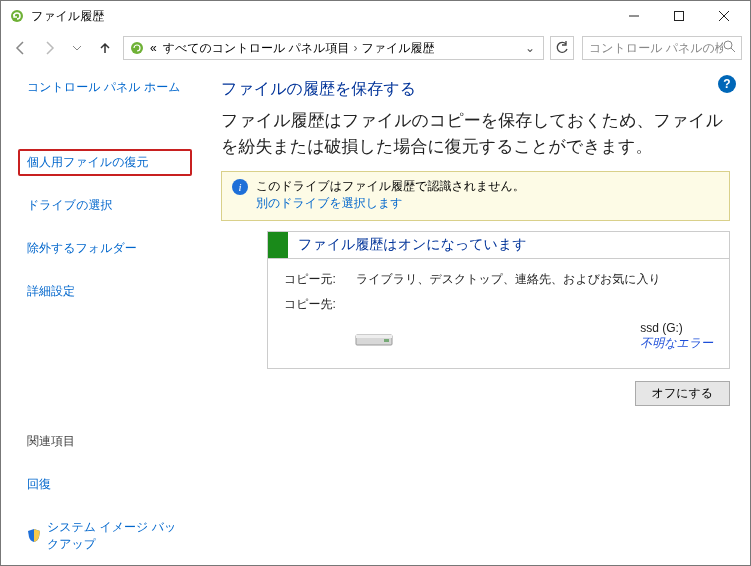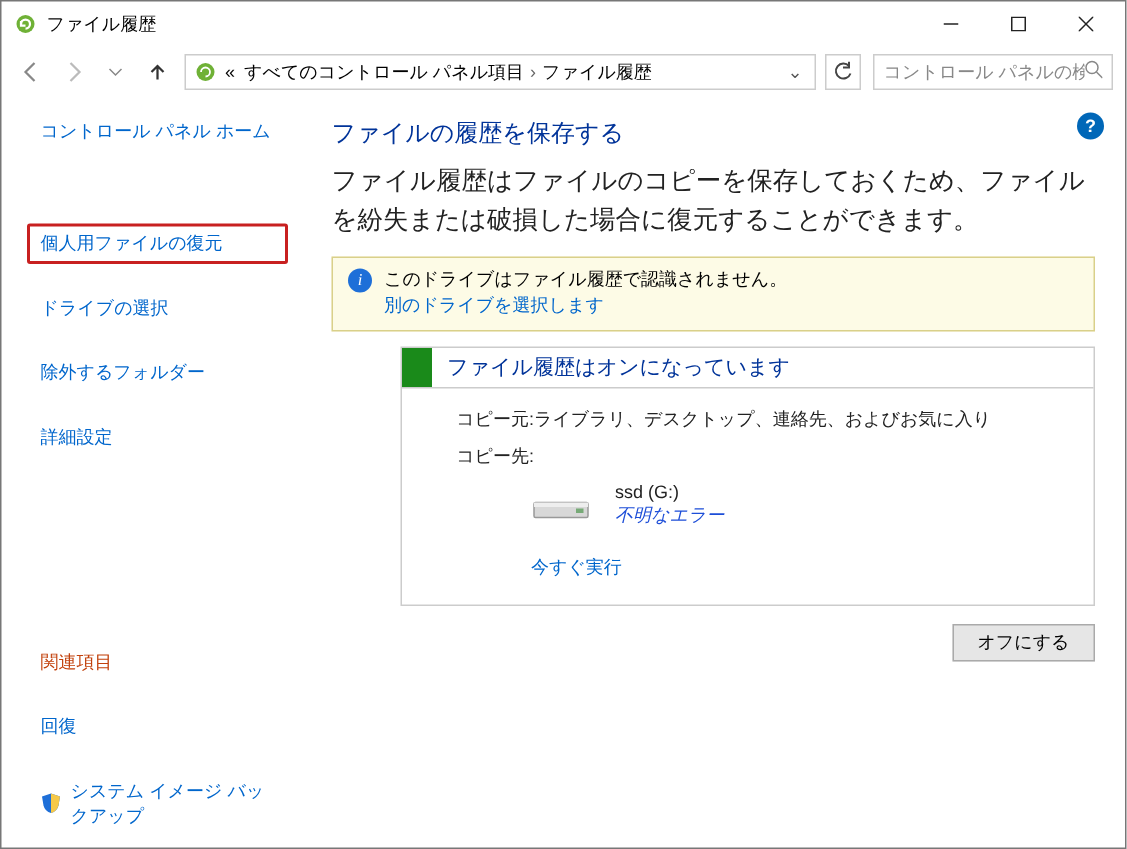--- a/index.html
+++ b/index.html
@@ -21,42 +21,42 @@
     .breadcrumb .dd { margin-left:auto; color:#555; padding:0 6px;}
     .refresh { width:24px; height:24px; border:1px solid #ccc; display:flex; align-items:center; justify-content:center; color:#444; margin-right:4px;}
     .search { width:160px; height:24px; border:1px solid #ccc; display:flex; align-items:center; padding:0 6px; color:#888; justify-content:space-between;}
     .search span{ white-space:nowrap; overflow:hidden;}
     
     .body { display:flex; height: calc(100% - 64px); }
     .sidebar { width: 200px; padding: 14px 18px 12px 26px; display:flex; flex-direction:column; gap: 26px; }
     .sidebar a { color:#0066cc; text-decoration:none; font-size:12px; }
     .sidebar a.hl { border:2px solid #c82020; padding:3px 7px; margin:-5px -9px; border-radius:2px; }
     .sidebar .spacer { flex:1; }
-    .sidebar .section-label { color:#c2410c; font-size:12px; margin-top:6px;}
+    .sidebar .section-label { color:#404040; font-size:12px; margin-top:6px;}
     .sidebar .shielditem { display:flex; align-items:center; gap:6px; }
     
     .content { flex:1; padding: 14px 20px 10px 20px; position:relative; }
     .helpicon { position:absolute; top:10px; right:14px; width:18px; height:18px; border-radius:50%; background:#0067b8; color:#fff; display:flex; align-items:center; justify-content:center; font-weight:bold; font-size:12px;}
     h1 { color:#003399; font-size:16px; font-weight:400; margin-bottom:8px; }
     .desc { color:#222; font-size:17px; line-height:1.5; margin-bottom:12px;}
     
     .notice { border:1px solid #d9d08a; background:#fdfbe6; padding:6px 10px 8px 10px; margin-bottom:10px;}
     .notice .nrow { display:flex; align-items:center; gap:8px;}
     .notice .info-i { width:16px; height:16px; border-radius:50%; background:#1e6fd8; color:#fff; display:flex; align-items:center; justify-content:center; font-size:11px; font-style:italic; font-family:serif;}
     .notice a { color:#0066cc; text-decoration:none; margin-left:24px;}
     
     .panel { border:1px solid #ccc;margin-left:46px; }
     .panel-head { display:flex; align-items:center; border-bottom:1px solid #ccc; }
     .panel-head .gsq { width:20px; height:26px; background:#1a8a1a; }
     .panel-head .ptxt { color:#003399; font-size:14px; padding:4px 10px; }
     .panel-body { padding:12px 16px 16px 16px; }
-    .kv { display:flex; margin-bottom:8px;text-align:right; }
+    .kv { display:flex; margin-bottom:8px; }
     .kv .k { width:72px; color:#222; }
     .kv .v { color:#222; }
-    .drive { display:flex; align-items:flex-start; gap:16px; margin:6px 0 0 70px;}
+    .drive { display:flex; align-items:flex-start; gap:16px; margin:6px 0 0 70px;justify-content:space-between;}
     .drive-icon { width:40px; height:24px; margin-top:6px;}
     .drive-name { color:#222; }
     .drive-err { color:#1d4ed8; font-style:italic;}
     .runlink { display:block; color:#0066cc; text-decoration:none; margin:18px 0 0 70px;}
     
     .buttons { display:flex; justify-content:flex-end; margin-top:12px;}
     button.off { border:1px solid #aaa; background:#e6e6e6; padding:3px 16px; font-size:12px;}
   </style>
 </head>
 <body>
@@ -191,21 +191,20 @@
                 <rect x="2" y="8" width="36" height="10" rx="1" fill="#d8d8d8" stroke="#999"></rect>
                 <rect x="2" y="8" width="36" height="3" fill="#eee"></rect>
                 <rect x="30" y="12" width="5" height="3" fill="#7a7"></rect>
               </svg>
           </div>
           <div>
             <div class="drive-name">ssd (G:)</div>
             <div class="drive-err">不明なエラー</div>
           </div>
         </div>
-        <a href="#" class="runlink">今すぐ実行</a>
       </div>
     </div>
 
     <div class="buttons">
       <button class="off">オフにする</button>
     </div>
   </div>
 </div>
 
 </body></html>

